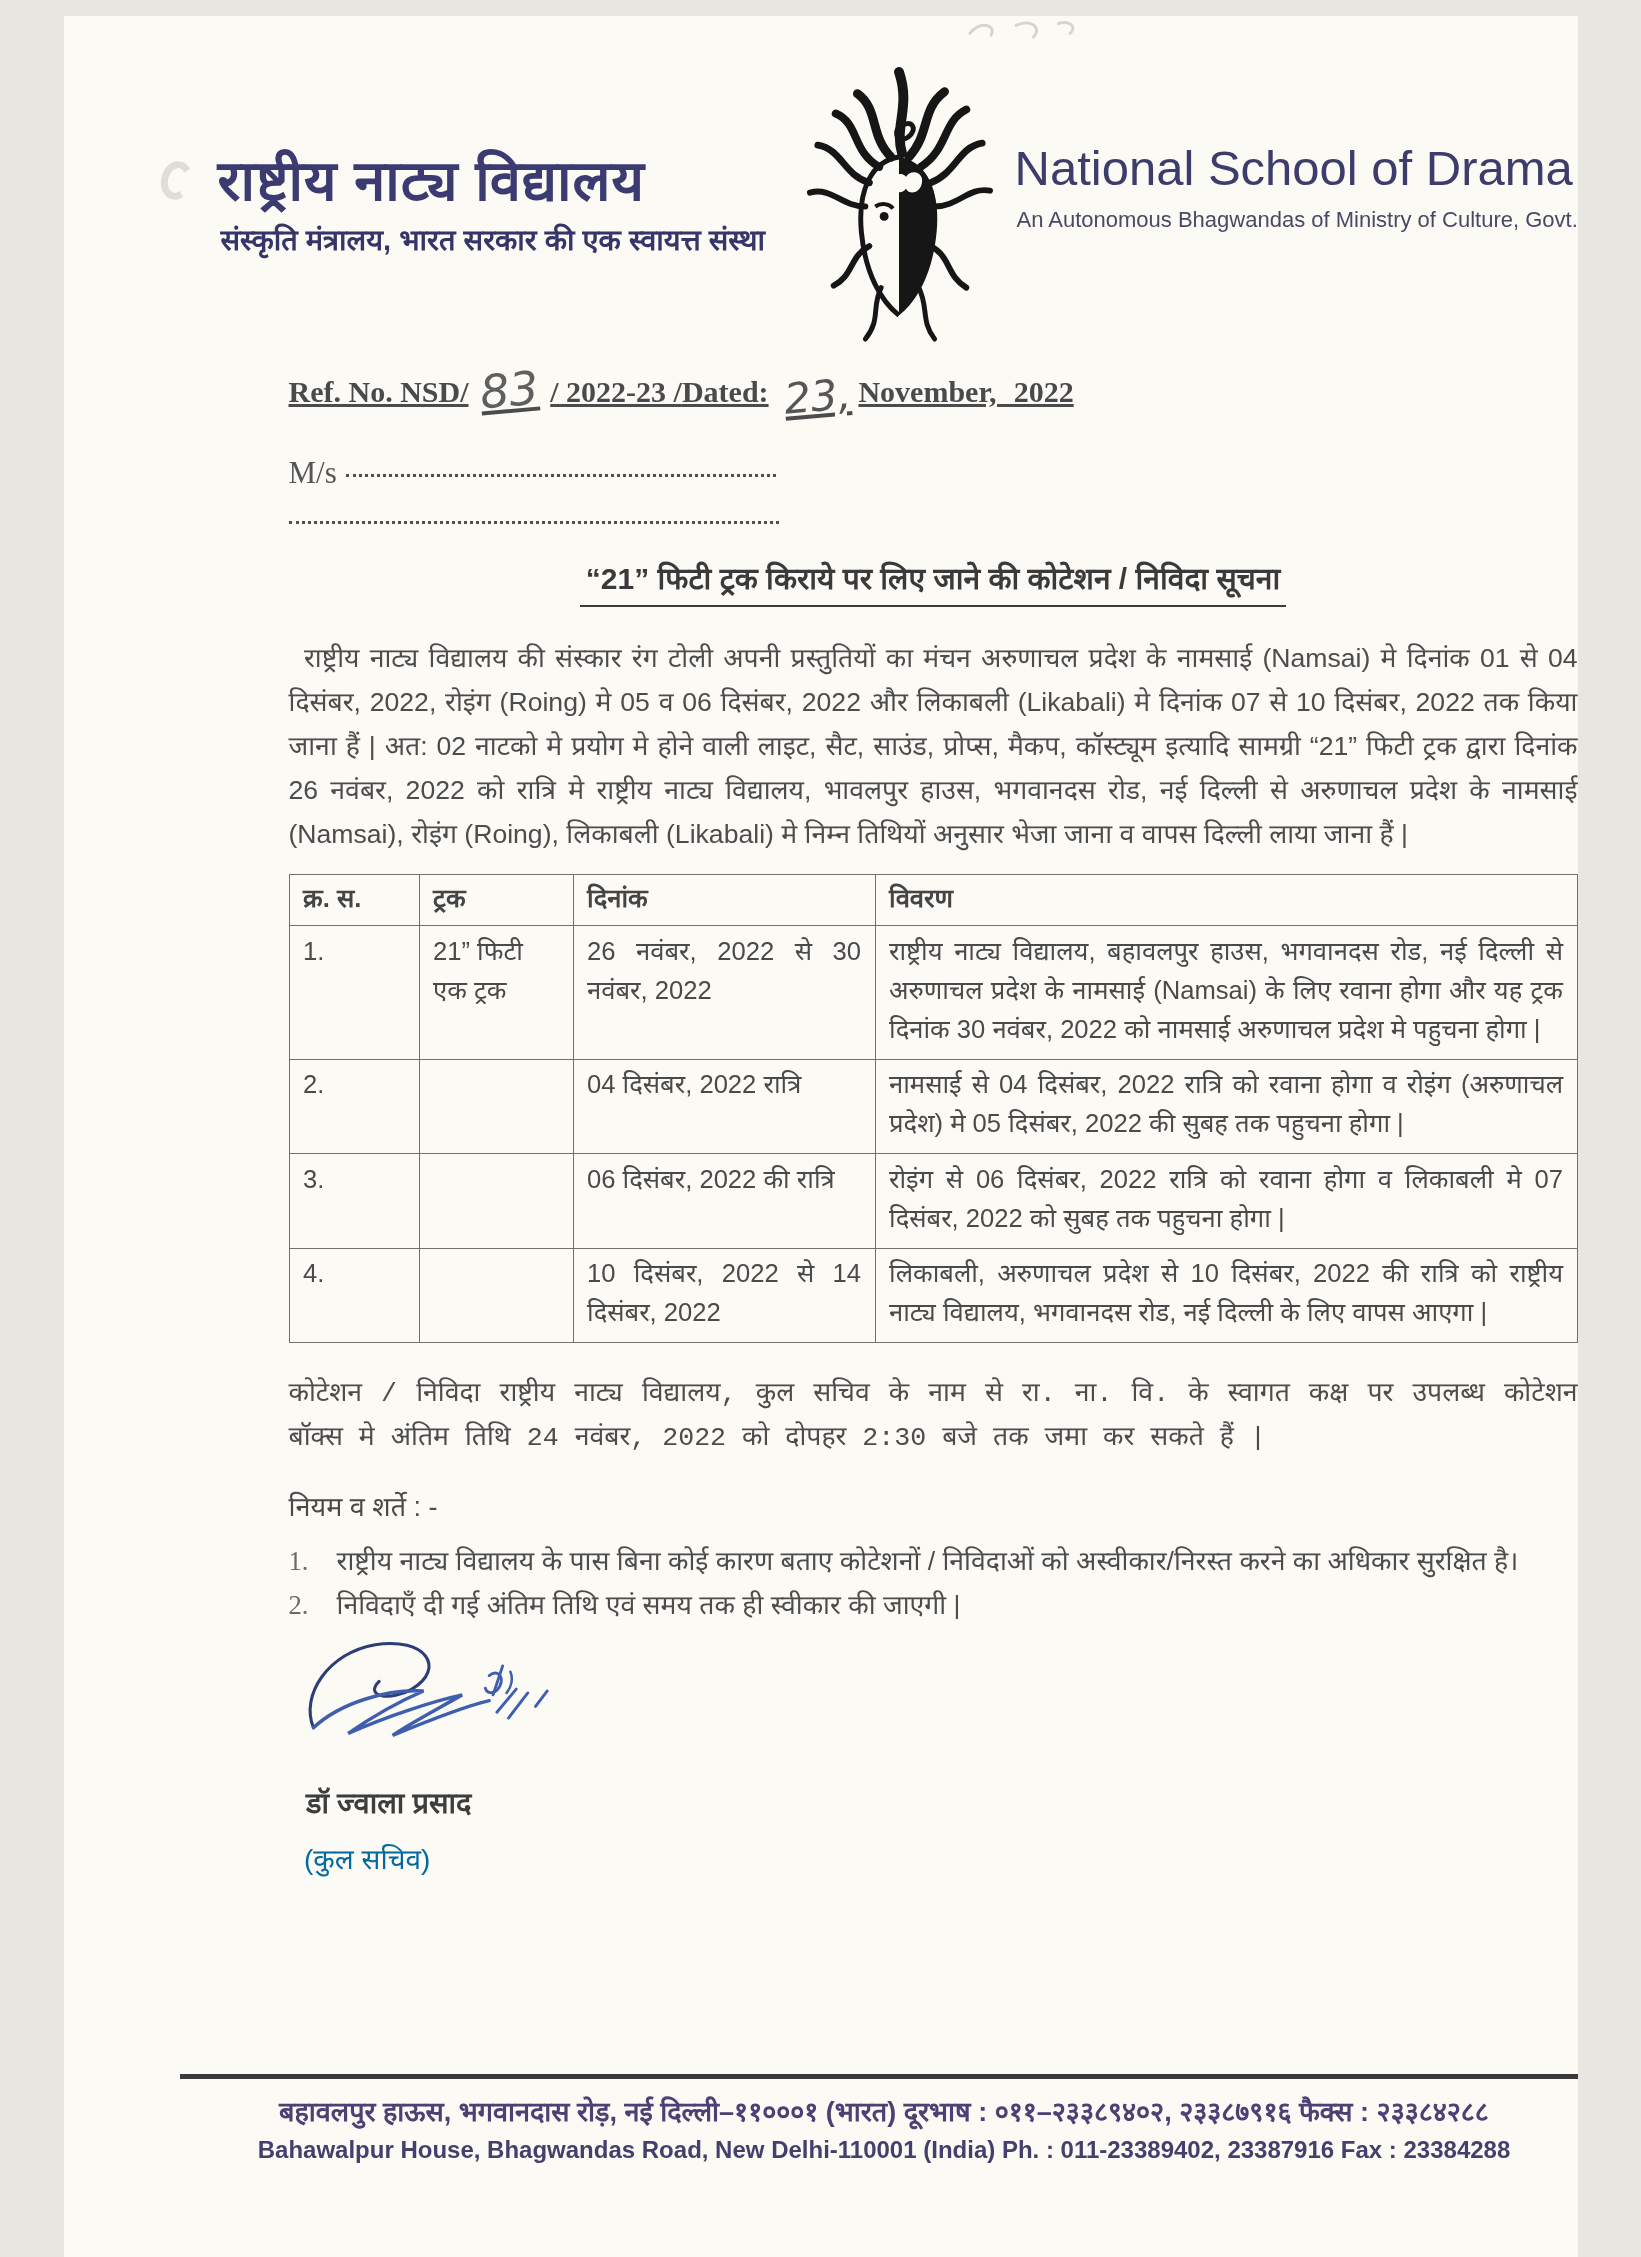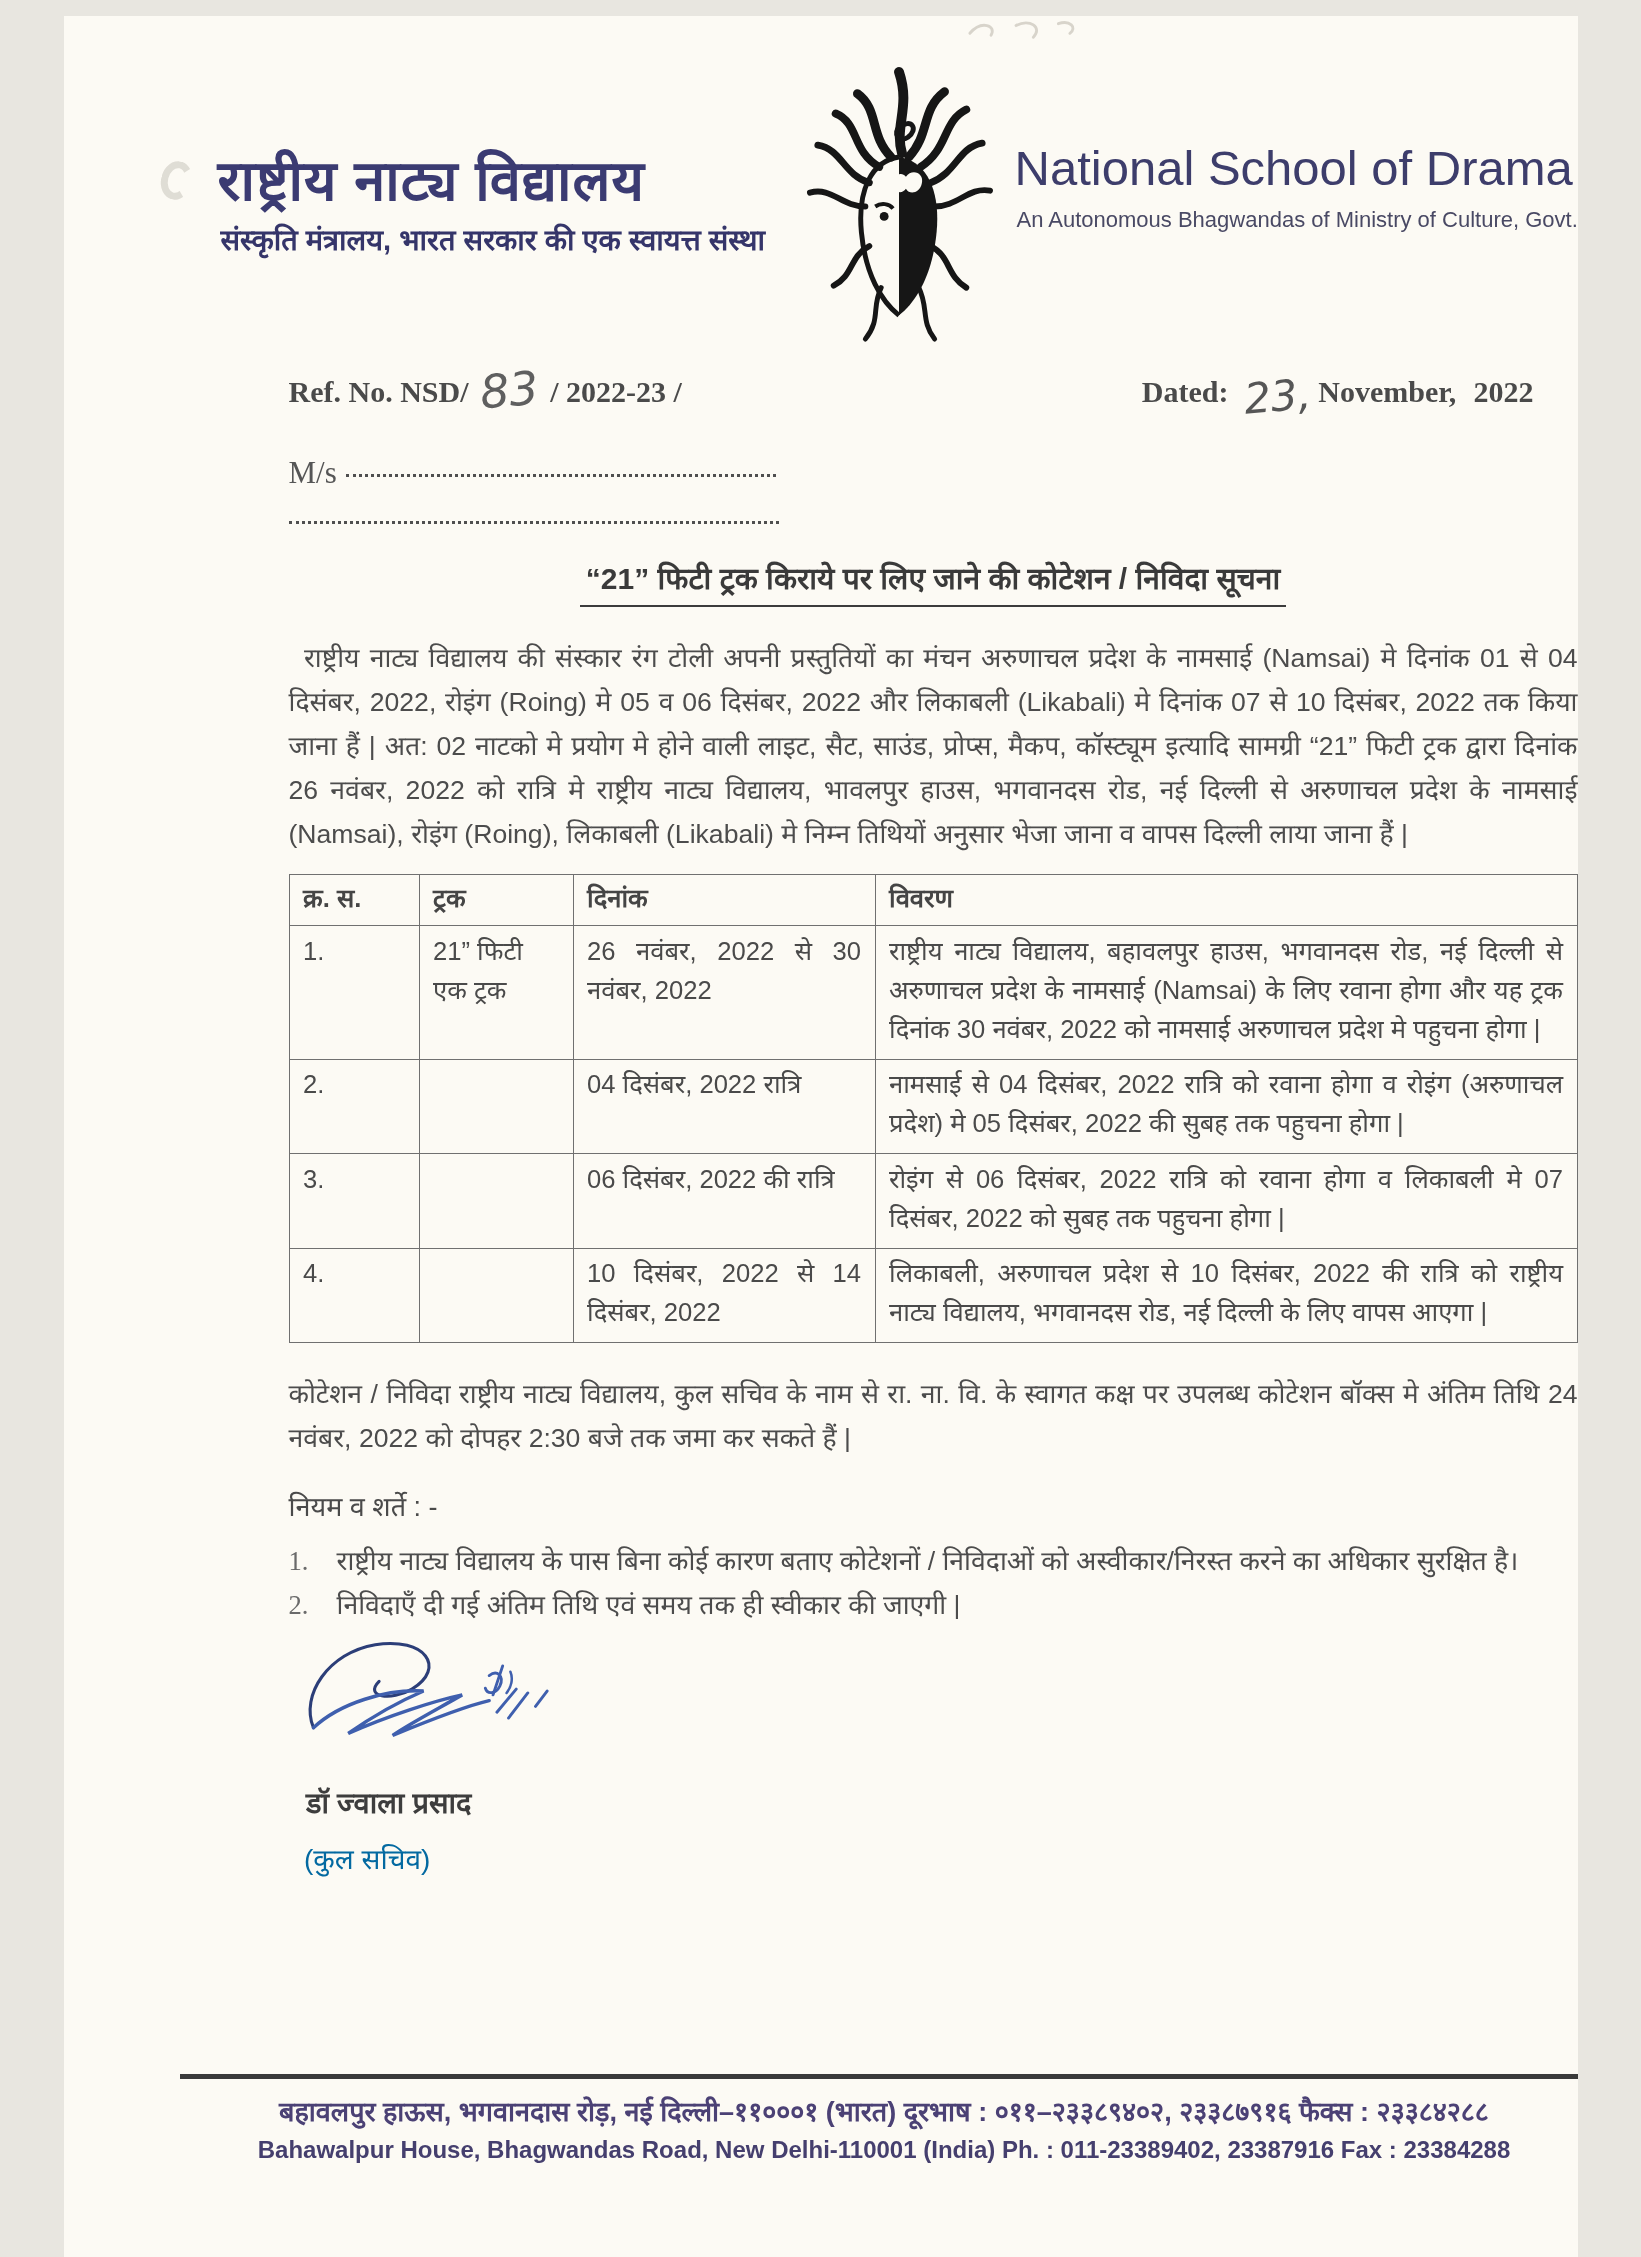--- a/index.html
+++ b/index.html
@@ -27,21 +27,21 @@
   .hdr-en-title {
     position:absolute; left:951px; top:124px; font-size:49px; font-weight:400;
     color:#3d3d6b; white-space:nowrap;
   }
   .hdr-en-sub {
     position:absolute; left:953px; top:191px; font-size:22px; color:#494964; white-space:nowrap;
   }
   .top-scribble { position:absolute; left:898px; top:0; opacity:.7; }
   
   .content { position:absolute; left:225px; top:359px; width:1289px; }
-  .ref-row { display:flex; justify-content:space-between; align-items:flex-start; padding-right:44px; }
+  .ref-row { display:flex; align-items:flex-start; padding-right:44px;text-decoration:underline; }
   .ref-left, .date-right { font-family:"Liberation Serif", serif; font-weight:700; font-size:30px; color:#4a4a4a; display:flex; align-items:flex-start; }
   .handwriting {
     font-family:"DejaVu Sans", sans-serif; font-style:italic; font-weight:400;
     color:#5f5f5f; font-size:46px; line-height:39px; display:inline-block;
     transform:rotate(-5deg); margin:-3.9px 11.6px 0 11.6px;
   }
   .handwriting.date-day { font-size:42px; color:#565656; margin:1.9px 7.7px 0 15.4px; }
   .date-rest { word-spacing:9.7px; }
   .ms-row { display:flex; align-items:center; margin-top:39px; }
   .ms-label { font-family:"Liberation Serif", serif; font-size:31px; color:#565656; margin-right:9.7px; }
@@ -61,21 +61,21 @@
   table.sched { width:100%; border-collapse:collapse; margin-top:17.4px; table-layout:fixed; }
   .sched th, .sched td {
     border:1.9px solid #707070; vertical-align:top; font-size:25.6px;
     padding:5.8px 13.5px 9.7px 13.5px; color:#4a4a4a; text-align:left;
   }
   .sched th { font-weight:600; height:50px; color:#454545; }
   .sched td { line-height:39px; }
   .col-sno { width:130px; } .col-truck { width:154px; } .col-date { width:302px; }
   td.cell-details, td.cell-date { text-align:justify; }
   
-  .submit-para { margin-top:29px; font-size:26.6px; line-height:44px; text-align:justify; color:#4c4c4c; }
+  .submit-para { margin-top:29px; font-size:26.6px; line-height:44px; text-align:justify; color:#4c4c4c;font-family:Liberation Mono, monospace; }
   .terms-head { margin-top:27px; font-size:27px; color:#4a4a4a; }
   .terms-list { margin-top:15.4px; }
   .term-item { display:flex; font-size:26.6px; line-height:44px; color:#4c4c4c; }
   .term-num { width:48px; flex:0 0 48px; color:#6a6a6a; font-family:"Liberation Serif", serif; }
   
   .sig-block { margin-top:5.8px; }
   .sig-svg { display:block; margin-left:9.7px; }
   .sig-name { font-size:29px; font-weight:700; color:#3d3d3d; margin:3.9px 0 0 17.4px; }
   .sig-desig { font-size:28px; color:#0369a1; margin:17.4px 0 0 15.4px; }
   

